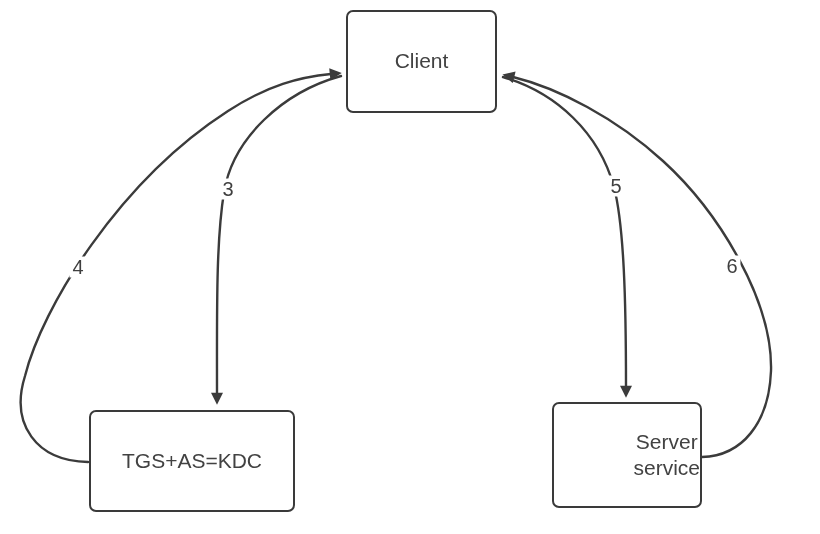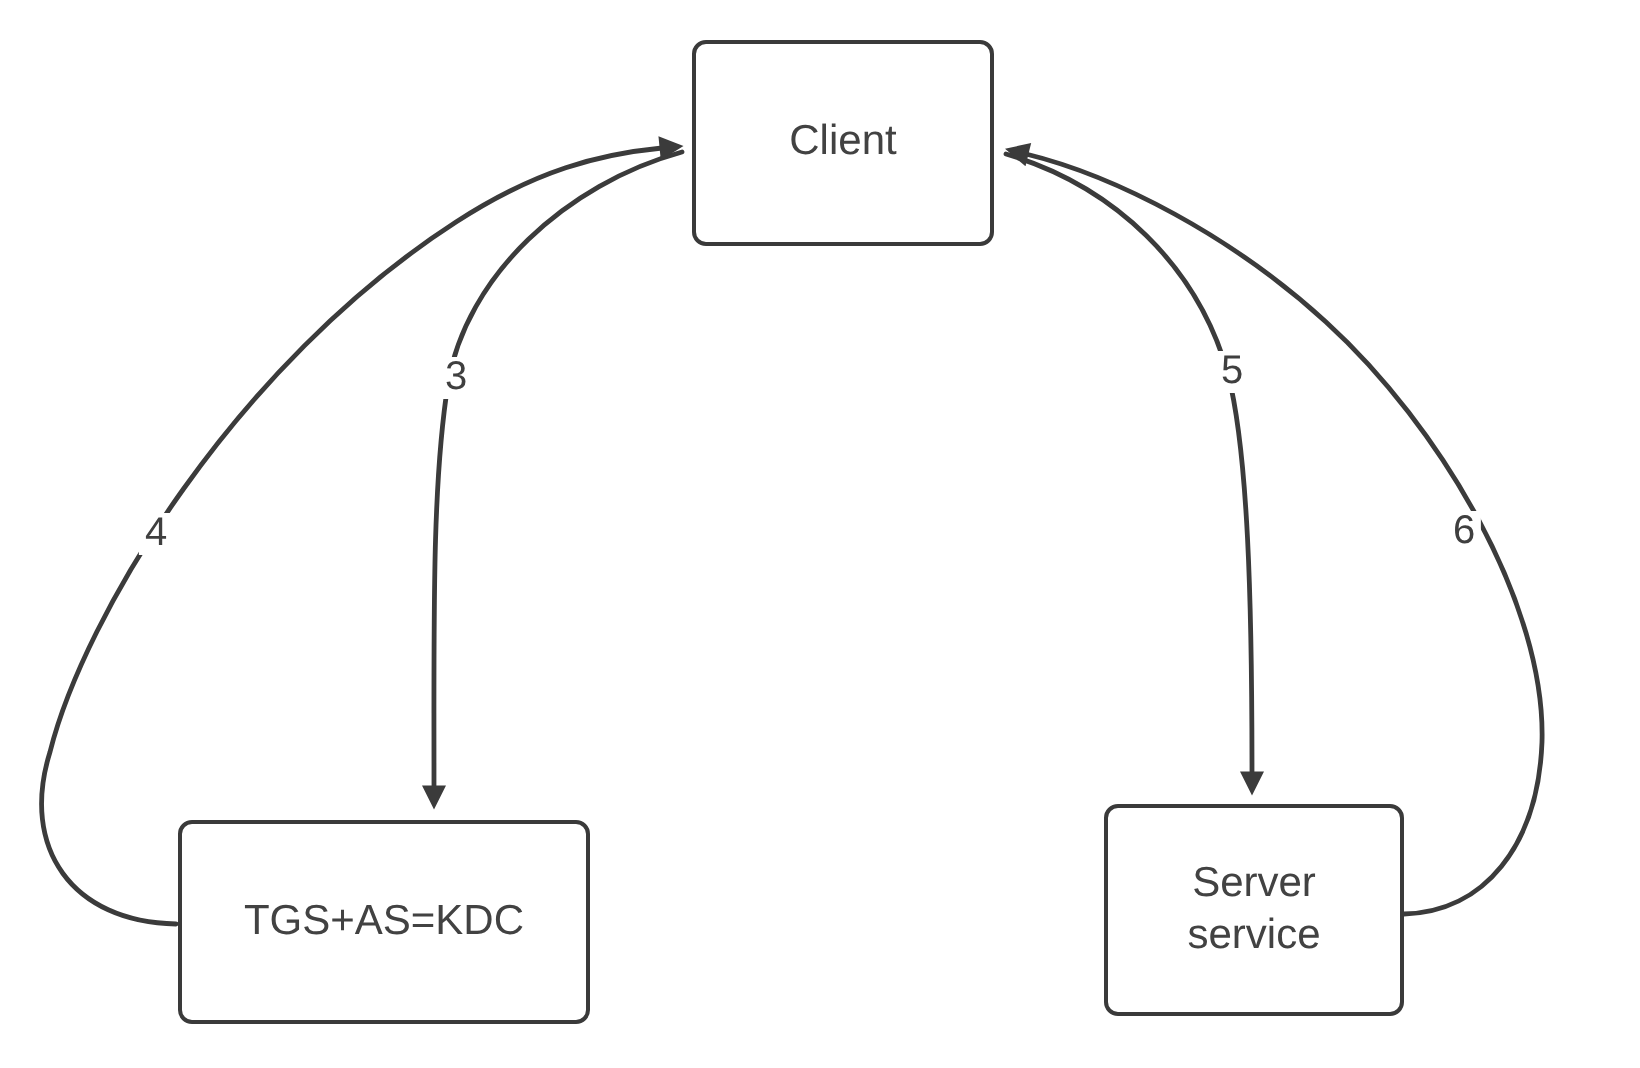--- a/index.html
+++ b/index.html
@@ -9,23 +9,23 @@
   }
   .edges-layer{position:absolute;left:0;top:0;width:820px;height:534px;}
   .edge{fill:none;stroke:#3b3b3b;stroke-width:2.4;stroke-linecap:round;}
   .node{
     position:absolute;box-sizing:border-box;background:#ffffff;
     border:2.5px solid #3a3a3a;border-radius:7px;
     display:flex;align-items:center;justify-content:center;
     color:#424242;font-size:21px;line-height:1.24;text-align:center;
   }
   .node-label{white-space:pre-line;}
-  .node-client{left:346px;top:20px;width:151px;height:103px;}
+  .node-client{left:346px;top:10px;width:151px;height:103px;}
   .node-kdc{left:89px;top:410px;width:206px;height:102px;}
-  .node-server{left:552px;top:402px;width:150px;height:106px;}
+  .node-server{left:552px;top:402px;width:150px;height:106px;justify-content:flex-end;}
   .edge-label{
     position:absolute;transform:translate(-50%,-50%);
     background:#ffffff;color:#3f3f3f;font-size:20px;line-height:1.05;
     padding:0 3px;
   }
   .el-3{left:228px;top:189px;}
   .el-4{left:78px;top:267px;}
   .el-5{left:616px;top:186px;}
   .el-6{left:732px;top:266px;}
 </style>

